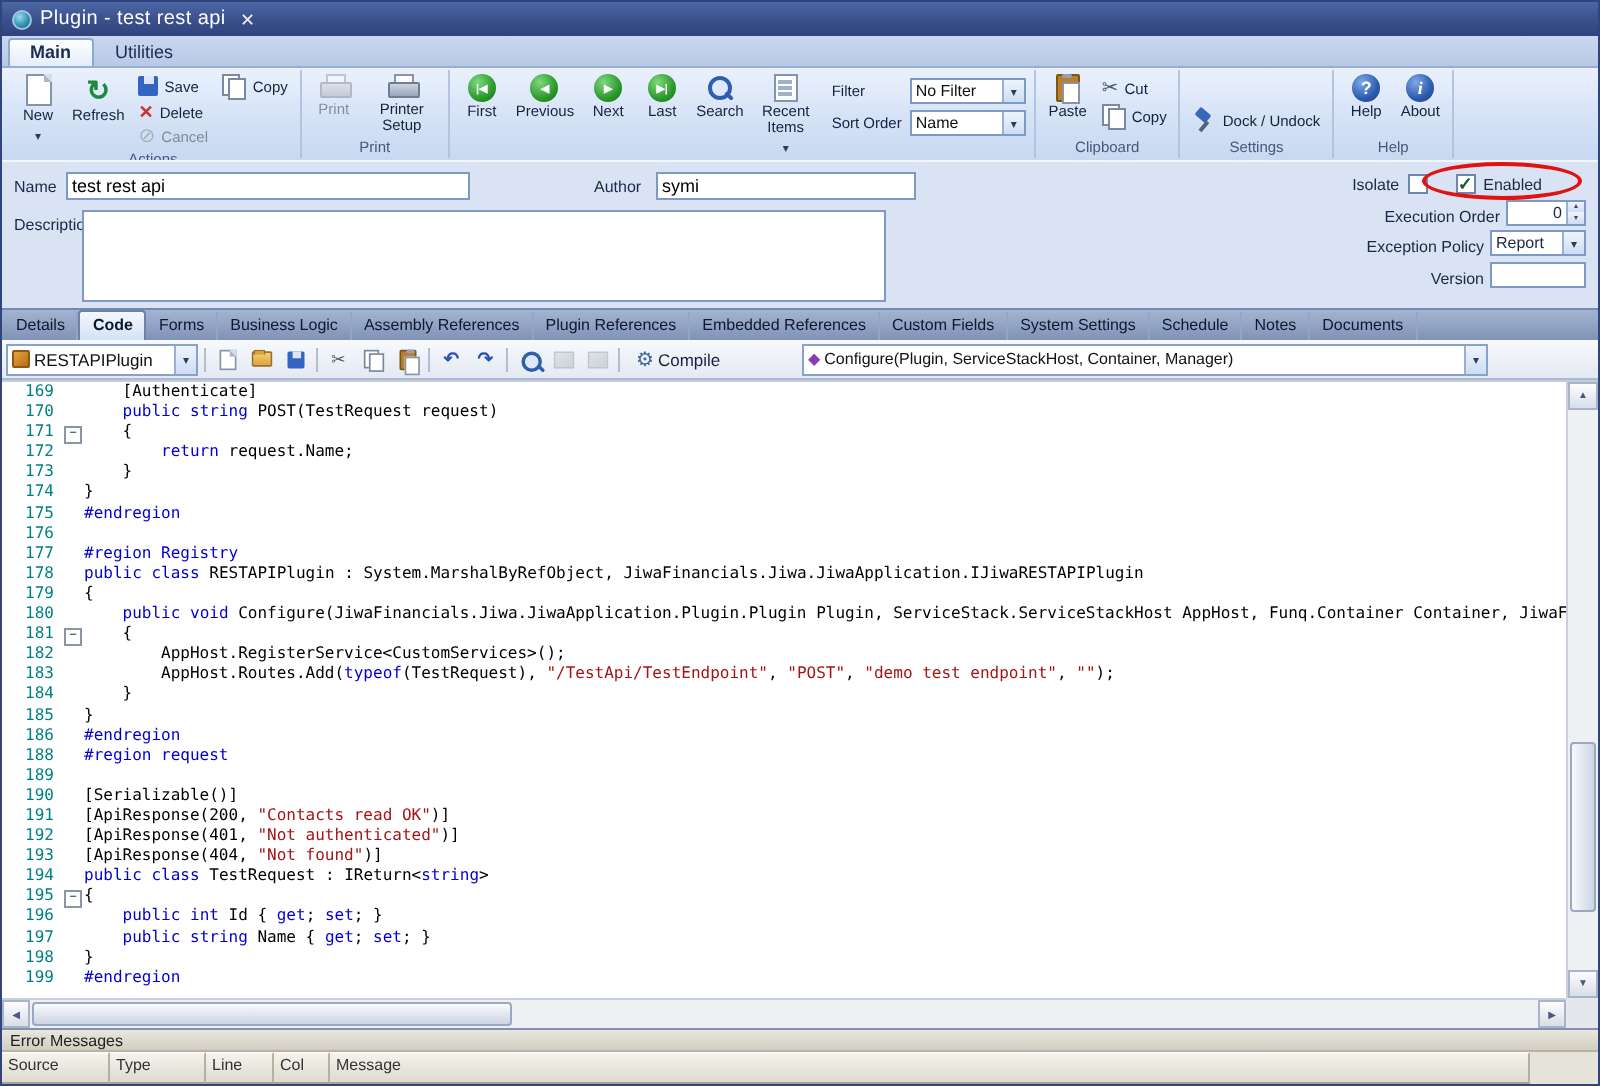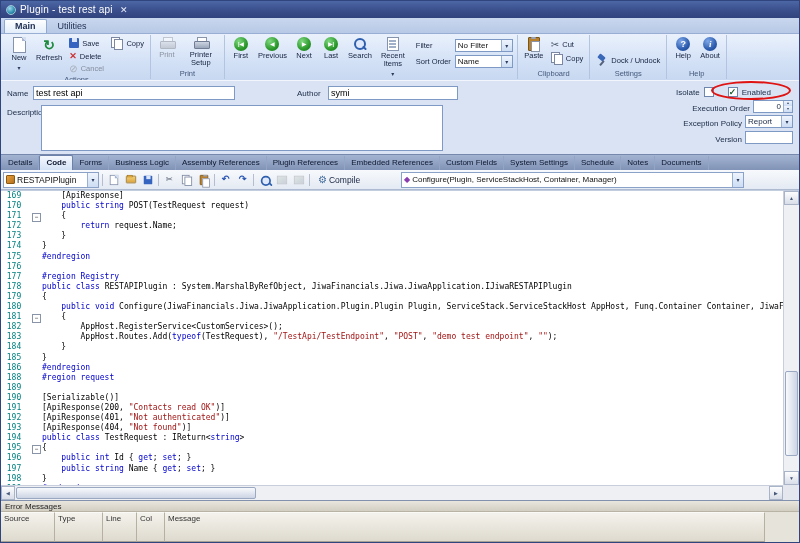--- a/index.html
+++ b/index.html
@@ -118,21 +118,21 @@
 .ed-combo.method{position:absolute;left:400px;width:343px;font-size:8px;}
 .tb-icon{width:15px;height:15px;display:flex;align-items:center;justify-content:center;}
 .tb-icon > .icon{transform:scale(.85);}
 .tb-sep{width:1px;height:12px;background:#b4bed0;margin:0 1px;}
 .compile-btn{display:flex;align-items:center;gap:2px;font-size:8.5px;color:#16233f;padding:0 4px;height:16px;border:1px solid transparent;}
 
 
 .editor-wrap{flex:1;position:relative;background:#fff;overflow:hidden;border-top:1px solid #c2cde0;}
 .code-area{position:absolute;left:0;top:0;right:16px;bottom:15px;overflow:hidden;background:#fff;}
 .cl{display:flex;height:10.1px;line-height:10.1px;white-space:pre;font-family:"DejaVu Sans Mono",monospace;font-size:8px;}
-.ln{flex:0 0 30px;text-align:center;padding-right:4px;color:var(--tk-ln,#008080);}
+.ln{flex:0 0 30px;text-align:right;padding-right:4px;color:var(--tk-ln,#008080);}
 .fold{flex:0 0 11px;position:relative;}
 .cl.has-fold .fold::before{content:"−";position:absolute;left:1px;top:1.5px;width:7px;height:7px;border:1px solid #8a94a8;background:#fff;font-size:6px;line-height:5.5px;text-align:center;color:#333;}
 .ct{flex:1;overflow:hidden;}
 .tk-p{color:var(--tk-p,#000);}
 .tk-k{color:var(--tk-k,#0000cc);}
 .tk-s{color:var(--tk-s,#a31515);}
 .tk-d{color:var(--tk-d,#0000cc);}
 
 
 .vscroll{position:absolute;right:0;top:0;width:16px;bottom:15px;background:#eef0f4;border-left:1px solid #c8cedc;}
@@ -148,21 +148,21 @@
 .hscroll .left{left:0;}
 .hscroll .right{right:0;}
 .hscroll .left::before{content:"◀";}
 .hscroll .right::before{content:"▶";}
 .hscroll .thumb{position:absolute;top:1px;bottom:1px;left:15px;width:240px;background:linear-gradient(#f8fafc,#ccd4e4);border:1px solid #9aa8c2;border-radius:2px;}
 .sb-corner{position:absolute;right:0;bottom:0;width:16px;height:15px;background:#e4e7ee;}
 
 
 .error-panel{flex:0 0 26px;display:flex;flex-direction:column;border-top:1px solid #8292ae;background:#e2dfd7;}
 .err-title{height:11px;background:linear-gradient(#e9e6de,#d2cec2);font-size:8px;color:#222;padding:1px 4px 0;border-bottom:1px solid #b8b3a5;}
-.err-header{height:30px;display:flex;background:#e6e3da;}
+.err-header{height:16px;display:flex;background:#e6e3da;}
 .err-col{border-right:1px solid #b5b0a2;border-top:1px solid #fbfaf6;border-bottom:1px solid #a8a295;background:linear-gradient(#f4f2ec,#dedace);font-size:8px;color:#333;padding:1px 3px 0;overflow:hidden;white-space:nowrap;}
 .err-body{flex:1;background:#ece9e1;}
 </style>
 </head>
 <body>
 
 <div class="window">
 
   <div class="titlebar">
     <span class="win-icon"></span>
@@ -425,21 +425,21 @@
     </div>
     <div class="ed-combo method">
       <span class="icon ic-method"></span>
       <span class="val">Configure(Plugin, ServiceStackHost, Container, Manager)</span>
       <span class="combo-arrow" style="height:14px;"></span>
     </div>
   </div>
 
   <div class="editor-wrap">
     <div class="code-area">
-        <div class="cl"><span class="ln">169</span><span class="fold"></span><span class="ct"><span class="tk-p">    [ApiResponse]</span></span></div>
+        <div class="cl"><span class="ln">169</span><span class="fold"></span><span class="ct"><span class="tk-p">    [Authenticate]</span></span></div>
         <div class="cl"><span class="ln">170</span><span class="fold"></span><span class="ct"><span class="tk-p">    </span><span class="tk-k">public</span><span class="tk-p"> </span><span class="tk-k">string</span><span class="tk-p"> POST(TestRequest request)</span></span></div>
         <div class="cl has-fold"><span class="ln">171</span><span class="fold"></span><span class="ct"><span class="tk-p">    {</span></span></div>
         <div class="cl"><span class="ln">172</span><span class="fold"></span><span class="ct"><span class="tk-p">        </span><span class="tk-k">return</span><span class="tk-p"> request.Name;</span></span></div>
         <div class="cl"><span class="ln">173</span><span class="fold"></span><span class="ct"><span class="tk-p">    }</span></span></div>
         <div class="cl"><span class="ln">174</span><span class="fold"></span><span class="ct"><span class="tk-p">}</span></span></div>
         <div class="cl"><span class="ln">175</span><span class="fold"></span><span class="ct"><span class="tk-d">#endregion</span></span></div>
         <div class="cl"><span class="ln">176</span><span class="fold"></span><span class="ct"></span></div>
         <div class="cl"><span class="ln">177</span><span class="fold"></span><span class="ct"><span class="tk-d">#region Registry</span></span></div>
         <div class="cl"><span class="ln">178</span><span class="fold"></span><span class="ct"><span class="tk-k">public</span><span class="tk-p"> </span><span class="tk-k">class</span><span class="tk-p"> RESTAPIPlugin : System.MarshalByRefObject, JiwaFinancials.Jiwa.JiwaApplication.IJiwaRESTAPIPlugin</span></span></div>
         <div class="cl"><span class="ln">179</span><span class="fold"></span><span class="ct"><span class="tk-p">{</span></span></div>

